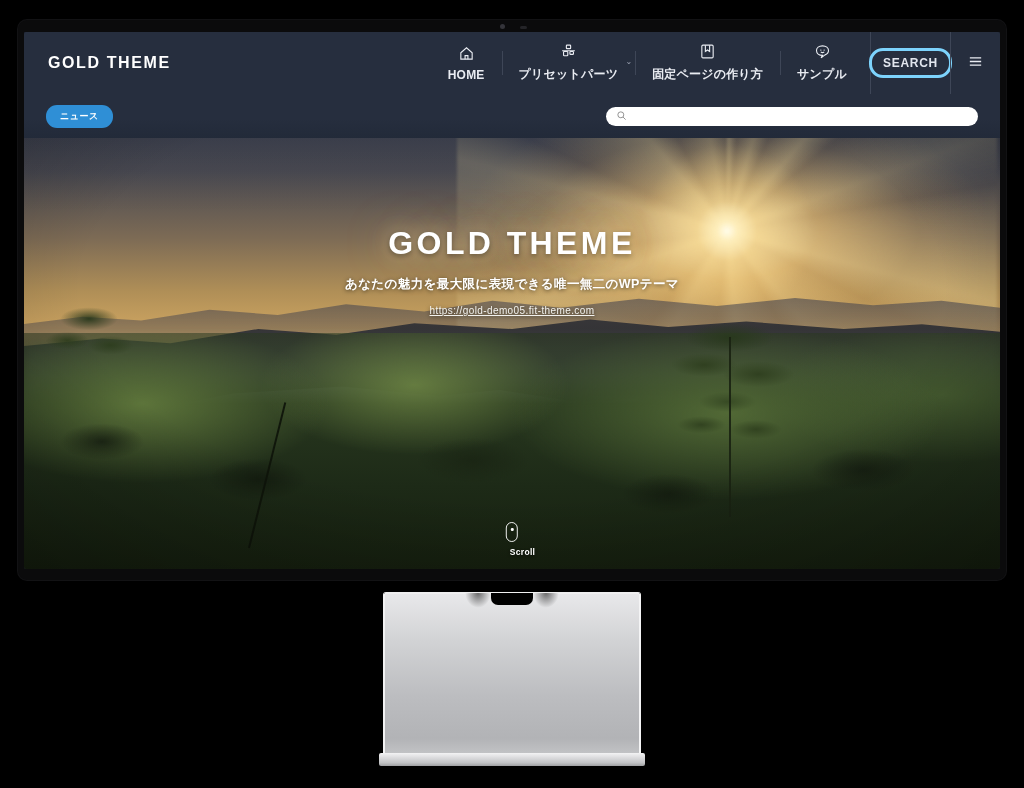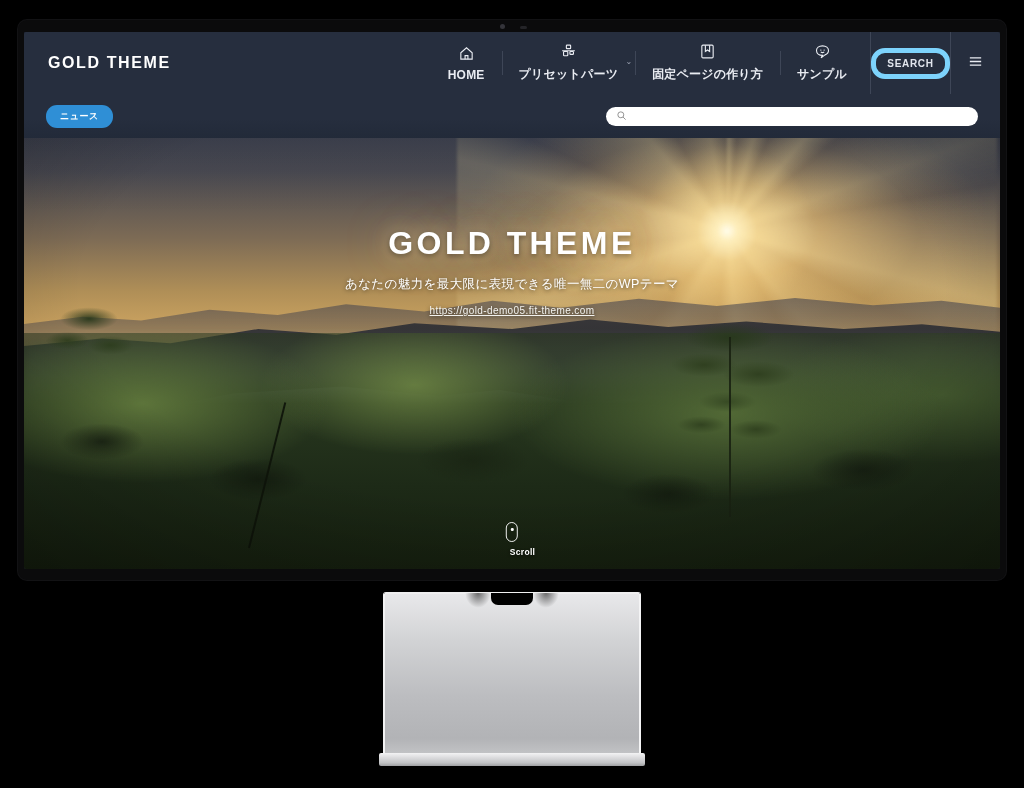--- a/index.html
+++ b/index.html
@@ -49,22 +49,22 @@
   .nav-ico svg { display:block; }
   .nav-label { color:#e9ecf2; font-size:12px; font-weight:bold; letter-spacing:.2px; white-space:nowrap; }
   .caret { position:absolute; right:3px; top:25px; color:#9aa2b2; font-size:8px; }
 
   #search-sec {
     display:flex; align-items:center; justify-content:center;
     width:80px; height:62px; border-left:1px solid #3e4657;
     margin-left:6px;
   }
   #search-pill {
-    border:5px solid #7dd3fc; border-radius:14px; color:#e2e6ee;
-    font-size:10px; font-weight:bold; letter-spacing:.7px;
+    border:3px solid #7dd3fc; border-radius:14px; color:#e2e6ee;
+    font-size:12px; font-weight:bold; letter-spacing:.7px;
     padding:5px 11px; cursor:pointer;
   }
   #menu-sec {
     display:flex; align-items:center; justify-content:center;
     width:50px; height:62px; border-left:1px solid #3e4657;
     cursor:pointer;
   }
 
   
   #subbar {
@@ -196,21 +196,21 @@
     position:absolute; left:0; top:0; width:100%; height:100%;
     display:flex; flex-direction:column; align-items:center;
     justify-content:center; z-index:10; text-align:center;
     padding-bottom:60px;
   }
   #hero-title {
     color:#fff; font-size:32px; font-weight:bold; letter-spacing:3.4px;
     text-shadow:0 0 22px rgba(255,230,170,.65), 0 0 50px rgba(255,210,130,.4), 0 2px 5px rgba(0,0,0,.45);
   }
   #hero-sub {
-    margin-top:14px; color:#fff; font-size:12.5px; font-weight:normal;
+    margin-top:14px; color:#fff; font-size:12.5px; font-weight:bold;
     letter-spacing:.4px; text-shadow:0 1px 4px rgba(0,0,0,.6);
   }
   #hero-url {
     margin-top:12px; color:#f2f2ee; font-size:10px; letter-spacing:.4px;
     text-shadow:0 1px 4px rgba(0,0,0,.6);
     text-decoration:underline;
   }
 
   #scroll-ind {
     position:absolute; left:50%; transform:translateX(-50%); bottom:12px;

